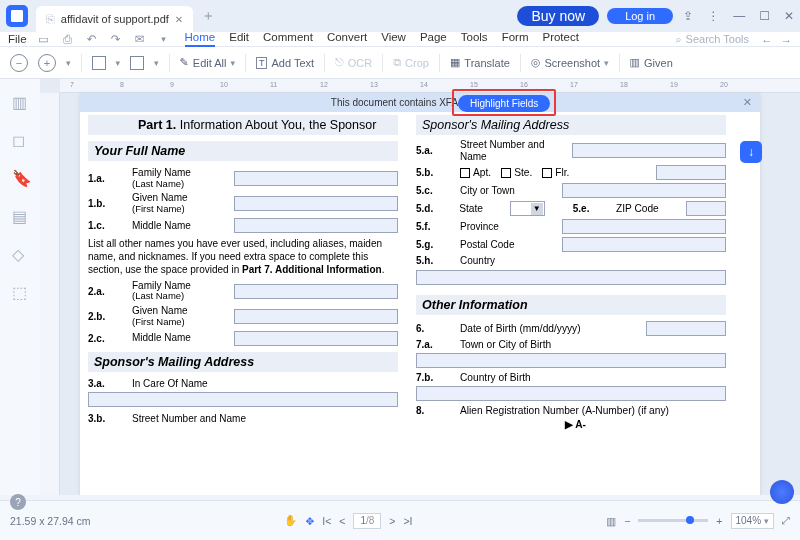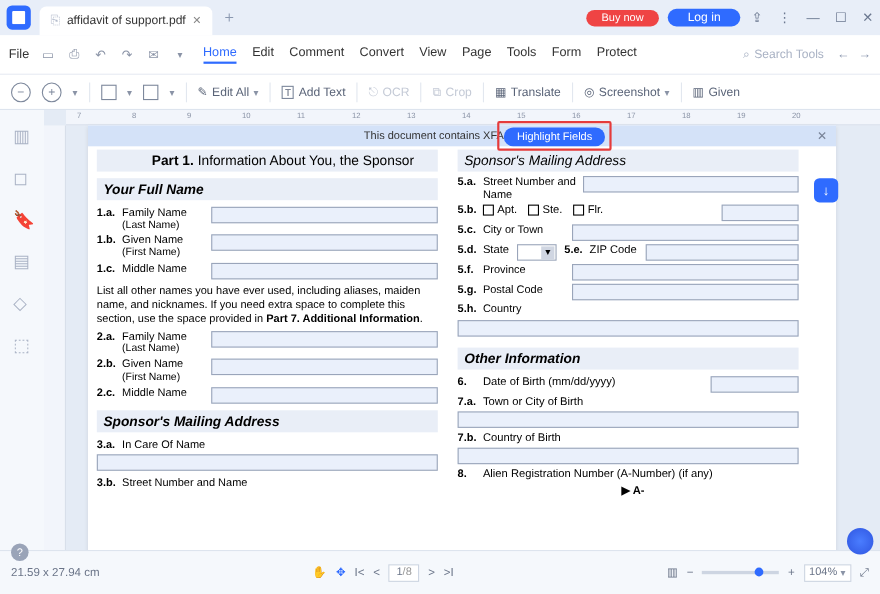--- a/index.html
+++ b/index.html
@@ -4,24 +4,24 @@
 <style>
   * { box-sizing: border-box; margin: 0; padding: 0; font-family: "Segoe UI", Arial, sans-serif; }
   body { width: 800px; height: 540px; background: #f0f4fa; overflow: hidden; position: relative; }
   .titlebar { height: 32px; background: #e8eef8; display: flex; align-items: center; padding: 0 6px; }
   .logo { width: 22px; height: 22px; background: #2f6bff; border-radius: 5px; margin-right: 8px; display:flex; align-items:center; justify-content:center; }
   .logo svg { width:12px; height:12px; fill:#fff; }
   .tab { background:#fff; border-radius:6px 6px 0 0; height:26px; display:flex; align-items:center; padding:0 10px; font-size:11px; color:#333; margin-top:6px; gap:6px;}
   .tab-close { color:#888; font-size:10px; }
   .tab-add { margin-left:8px; color:#8a98b0; font-size:14px; }
   .title-spacer { flex:1; }
-  .btn-buy { background:#ef4444; color:#fff; border:none; border-radius:11px; padding:2px 14px; font-size:10px; margin-right:8px;}
+  .btn-buy { background:#1d4ed8; color:#fff; border:none; border-radius:11px; padding:2px 14px; font-size:14px; margin-right:8px;}
   .btn-login { background:#2f6bff; color:#fff; border:none; border-radius:11px; padding:2px 18px; font-size:11px; margin-right:10px;}
   .win-icons { display:flex; gap:14px; color:#6b7890; font-size:12px; align-items:center; }
-  .menubar { height:36px; background:#fff; display:flex; align-items:center; padding:0 8px; font-size:11.5px; color:#333; border-bottom:1px solid #e3e8f0; gap:2px;text-align:center; }
+  .menubar { height:15px; background:#fff; display:flex; align-items:center; padding:0 8px; font-size:11.5px; color:#333; border-bottom:1px solid #e3e8f0; gap:2px;text-align:center; }
   .menubar .file { margin-right:4px; }
   .menubar .icon-btn { width:22px; height:22px; display:inline-flex; align-items:center; justify-content:center; color:#8a93a6; }
   .menu-tabs { display:flex; gap:14px; margin-left:8px; }
   .menu-tab.active { color:#2f6bff; border-bottom:2px solid #2f6bff; padding-bottom:2px; font-weight:500;}
   .menubar-spacer { flex:1; }
   .search-tools { color:#a9b2c4; font-size:11px; display:flex; align-items:center; gap:4px; }
   .nav-arrows { display:flex; gap:8px; margin-left:10px; color:#8592aa; }
   .toolbar { height:32px; background:#fff; display:flex; align-items:center; padding:0 10px; font-size:11px; color:#444; border-bottom:1px solid #dde4ee; gap:10px; }
   .tool { display:flex; align-items:center; gap:4px; color:#5a6478; }
   .tool.disabled { color:#c4cad6; }
@@ -40,21 +40,21 @@
   .page { position:absolute; top:14px; left:40px; width:680px; background:#fff; box-shadow:0 1px 4px rgba(0,0,0,0.1); bottom:0; }
   .page-inner { padding:0 4px 0 8px; position:relative; height: 100%; display:flex; gap:18px; }
   .banner { position:absolute; top:0; left:0; right:0; height:19px; background:#d4e2f8; font-size:10px; display:flex; align-items:center; justify-content:center; color:#333; z-index:2;}
   .banner-close { position:absolute; right:8px; color:#7a859a; font-size:11px;}
   .highlight-wrap { position:absolute; top:-4px; left:372px; z-index:3; border:2px solid #e53b3b; border-radius:2px; padding:2px 4px;}
   .highlight-btn { background:#2f6bff; color:#fff; border:none; border-radius:11px; padding:3px 12px; font-size:10px; font-weight:500;}
   .col { width:310px; padding-top:22px; font-size:10.2px; color:#000; }
   .sect-head { background:#e9eef7; font-style:italic; font-weight:bold; font-size:12.5px; padding:3px 6px; margin:6px 0; }
   .part-head { background:#e9eef7; font-size:12.5px; padding:3px 6px; font-weight:bold; margin-bottom:4px; }
   .part-head .part-pre { font-weight:bold;margin-left:44px; }
-  .row { display:flex; align-items:flex-start; gap:1px; margin:3px 0; }
+  .row { display:flex; align-items:center; gap:22px; margin:3px 0; }
   .lbln { width:22px; font-weight:bold; font-size:10px; }
   .lbltxt { width:80px; font-size:10px; line-height:1.15;}
   .sub { display:block; font-size:9.5px; }
   .fld { flex:1; height:15px; background:#eaf0fb; border:1px solid #9aa5ba; min-width:40px; }
   .fldw { width:100%; height:15px; background:#eaf0fb; border:1px solid #9aa5ba; margin-top:2px; }
   .infotxt { font-size:10px; line-height:1.3; margin:4px 0; }
   .chk { display:inline-block; width:10px; height:10px; border:1px solid #000; margin-right:3px; vertical-align:middle;}
   .state-sel { width:36px; height:15px; border:1px solid #9aa5ba; background:#fff; display:inline-flex; align-items:center; justify-content:flex-end; padding-right:1px;}
   .state-sel .ar { width:12px; height:12px; background:#d0d6e2; display:inline-flex; align-items:center; justify-content:center; font-size:8px;}
   .save-dot { position:absolute; right:-2px; top:48px; width:22px; height:22px; background:#2f6bff; border-radius:5px; display:flex; align-items:center; justify-content:center; color:#fff; font-size:12px; z-index:4;}

